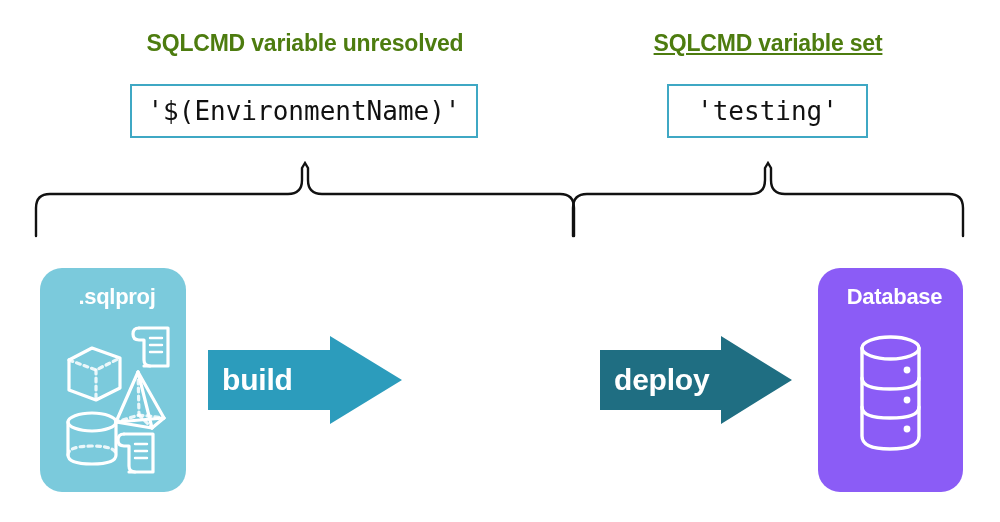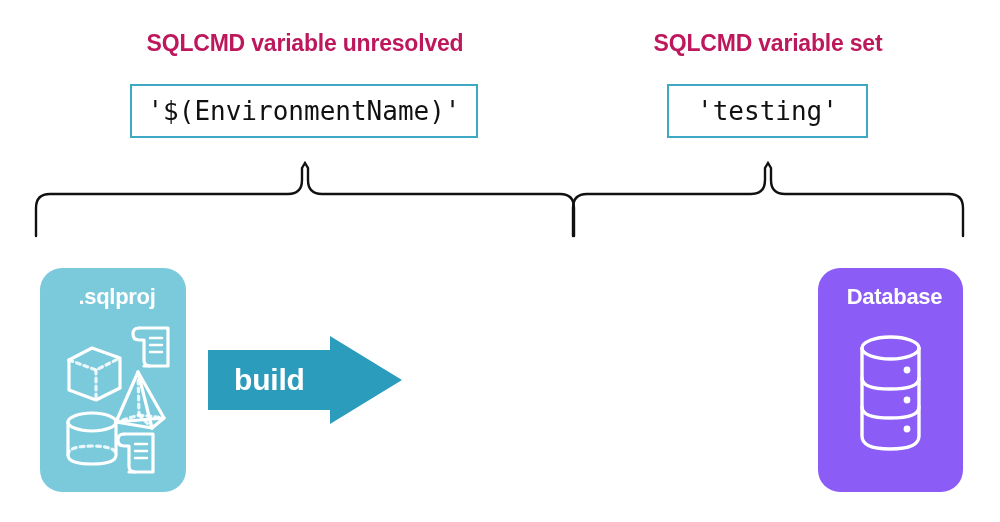--- a/index.html
+++ b/index.html
@@ -21,28 +21,28 @@
     width: 1000px;
     height: 522px;
   }
 
   
   .heading {
     position: absolute;
     font-family: "Liberation Sans", sans-serif;
     font-weight: bold;
     font-size: 23px;
-    color: #be185d;
+    color: #4d7c0f;
     text-align: center;
     letter-spacing: -0.2px;
     white-space: nowrap;
     transform: translateX(-50%);
   }
   #heading-left  { left: 305px; top: 30px; }
-  #heading-right { left: 768px; top: 30px; }
+  #heading-right { left: 768px; top: 30px; text-decoration: underline; }
 
   
   .code-box {
     position: absolute;
     box-sizing: border-box;
     border: 2px solid #3FA8C4;
     background: #ffffff;
     display: flex;
     align-items: center;
     justify-content: center;
@@ -104,21 +104,21 @@
     top: 0;
     width: 100%;
     height: 100%;
     display: flex;
     align-items: center;
     font-family: "Liberation Sans", sans-serif;
     font-weight: bold;
     font-size: 30px;
     color: #ffffff;
     letter-spacing: -0.2px;
-    padding-left: 26px;
+    padding-left: 14px;
     box-sizing: border-box;
     white-space: nowrap;
   }
   #arrow-build  { left: 208px; top: 334px; width: 194px; height: 92px; }
   #arrow-deploy { left: 600px; top: 334px; width: 192px; height: 92px; }
 </style>
 </head>
 <body>
 
 <div class="stage">
@@ -227,14 +227,20 @@
     </svg>
   </div>
 
   <div class="arrow" id="arrow-build">
     <svg viewBox="0 0 194 92" width="194" height="92">
       <path d="M 0,16 L 122,16 L 122,2 L 194,46 L 122,90 L 122,76 L 0,76 Z" fill="#2C9CBC"></path>
     </svg>
     <div class="arrow-label">build</div>
   </div>
 
+  <div class="arrow" id="arrow-deploy">
+    <svg viewBox="0 0 192 92" width="192" height="92">
+      <path d="M 0,16 L 121,16 L 121,2 L 192,46 L 121,90 L 121,76 L 0,76 Z" fill="#1F6E82"></path>
+    </svg>
+    <div class="arrow-label">deploy</div>
+  </div>
 
 </div>
 
 </body></html>

